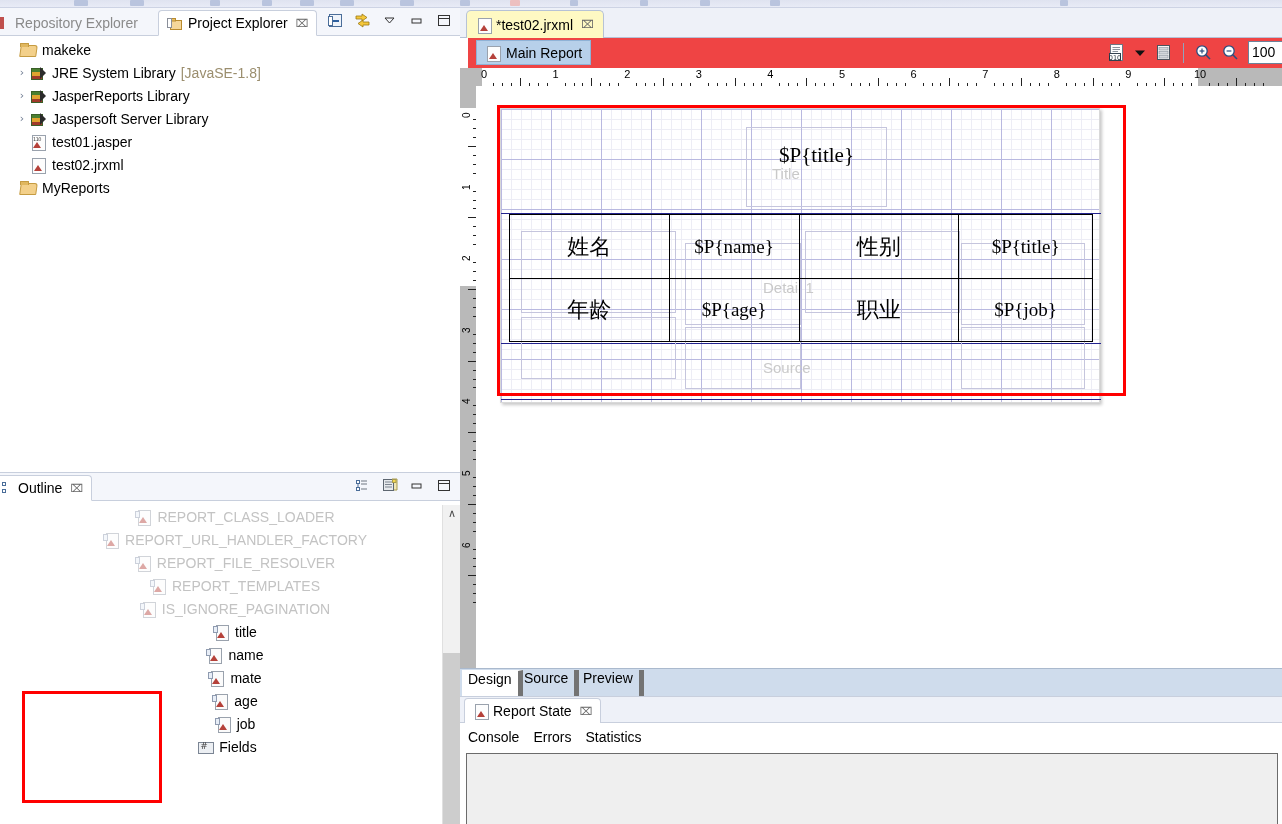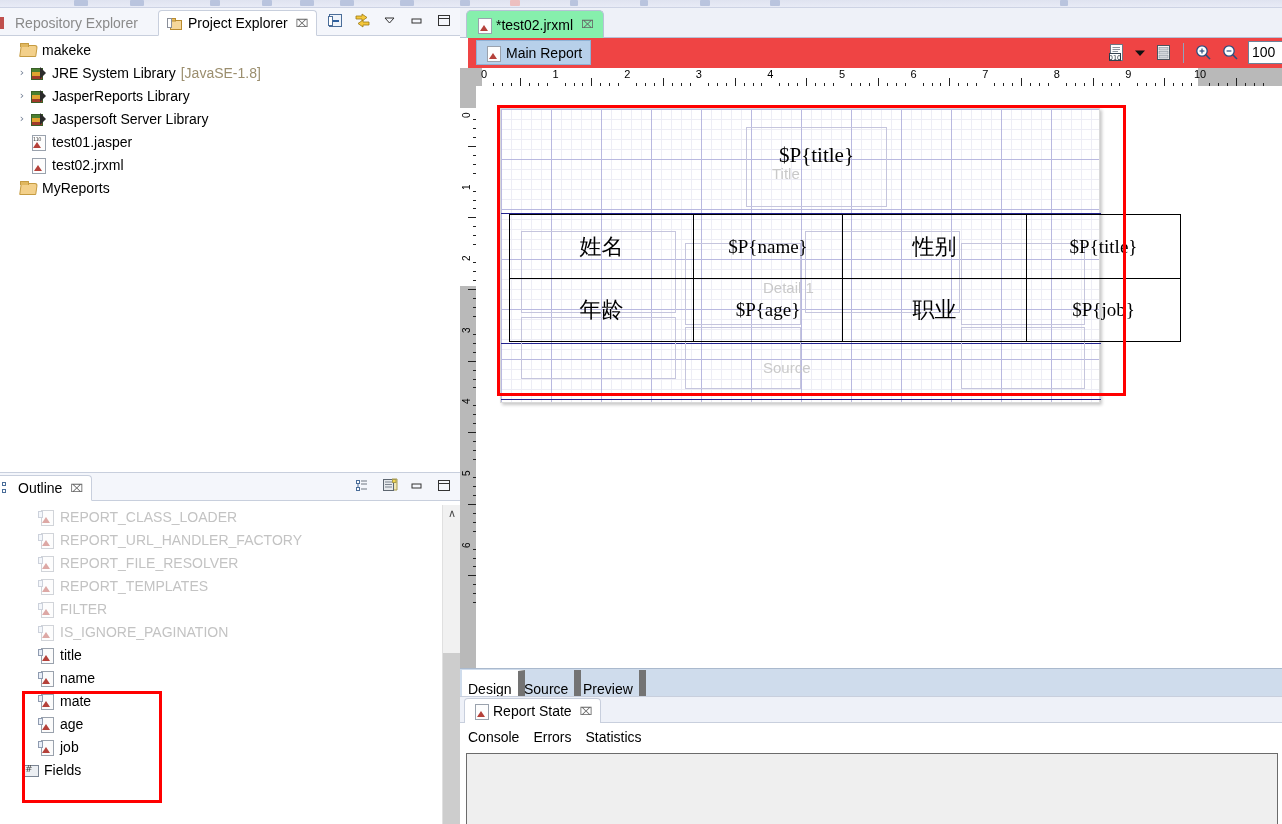--- a/index.html
+++ b/index.html
@@ -173,20 +173,21 @@
   .ol-view {
     position: absolute; left: 0; top: 464px; width: 460px; height: 360px;
     background: #ffffff;
     border-top: 1px solid #c8cfdd;
   }
   .ol-list { position: absolute; left: 0; top: 32px; width: 432px; }
   .olrow {
     display: flex; align-items: center; height: 23px;
     padding-left: 38px; font-size: 14px; white-space: nowrap;
     cursor: default;
+    justify-content: center;
   }
   .olrow .lbl { margin-left: 5px; }
   .olrow.dim .lbl { color: #c3c3c3; }
   .olrow.dim .ico-param { opacity: .45; }
   .olrow.fields { padding-left: 22px; }
 
   .ol-scroll {
     position: absolute; right: 0; top: 32px; width: 18px; bottom: 0;
     background: #f1f1f1; border-left: 1px solid #e0e0e0;
     cursor: default;
@@ -211,21 +212,21 @@
     position: absolute; left: 460px; top: 8px; width: 822px; height: 816px;
     background: #ffffff;
   }
   .ed-tabbar {
     position: absolute; left: 0; top: 0; width: 822px; height: 30px;
     background: #eef1f8; border-bottom: 1px solid #b6c2d6;
   }
   .ed-tab {
     position: absolute; left: 6px; top: 2px; height: 28px;
     display: flex; align-items: center; gap: 5px; padding: 0 9px;
-    background: #86efac; border: 1px solid #b6c2d6; border-bottom: none;
+    background: #fef9c3; border: 1px solid #b6c2d6; border-bottom: none;
     border-top-left-radius: 5px; border-top-right-radius: 5px;
     font-size: 14px; white-space: nowrap; cursor: default;
   }
 
   .ed-toolbar {
     position: absolute; left: 0; top: 30px; width: 822px; height: 30px;
     background: #ef4444;
     margin-left: 8px;
   }
   .mainreport-btn {
@@ -332,22 +333,22 @@
     position: absolute; height: 1px; background: #23238f;
   }
 
   
   .ed-bottom-tabs {
     position: absolute; left: 0; top: 660px; width: 822px; height: 28px;
     background: #cfdcec; border-top: 1px solid #aab9cd;
   }
   .bt {
     position: absolute; top: 1px; height: 27px;
-    display: flex; align-items: flex-end; padding: 0 6px;
-    font-size: 14px; border-right: 7px solid #737373; cursor: default;
+    display: flex; align-items: flex-start; padding: 0 6px;
+    font-size: 14px; border-right: 5px solid #737373; cursor: default;
   }
   .bt.active { background: #ffffff; border-top: 1px solid #ffffff; }
 
   
   .rs-view {
     position: absolute; left: 0; top: 688px; width: 822px; height: 136px;
     background: #ffffff; border-top: 1px solid #c8cfdd;
   }
   .rs-tabbar {
     position: absolute; left: 0; top: 0; width: 822px; height: 26px;
@@ -578,26 +579,20 @@
           <span class="ico ico-param">
               <span class="tag"></span>
             </span>
           <span class="lbl">REPORT_FILE_RESOLVER</span>
         </div>
         <div class="olrow dim">
           <span class="ico ico-param">
               <span class="tag"></span>
             </span>
           <span class="lbl">REPORT_TEMPLATES</span>
-        </div>
-        <div class="olrow dim">
-          <span class="ico ico-param">
-              <span class="tag"></span>
-            </span>
-          <span class="lbl">FILTER</span>
         </div>
         <div class="olrow dim">
           <span class="ico ico-param">
               <span class="tag"></span>
             </span>
           <span class="lbl">IS_IGNORE_PAGINATION</span>
         </div>
         <div class="olrow">
           <span class="ico ico-param">
               <span class="tag"></span>
@@ -878,21 +873,21 @@
           <div class="band-label" style="left:262px; top:170px">Detail 1</div>
 
           <div class="elem-box" style="left:20px; top:122px; width:155px; height:82px"></div>
           <div class="elem-box" style="left:184px; top:134px; width:116px; height:82px"></div>
           <div class="elem-box" style="left:304px; top:122px; width:155px; height:82px"></div>
           <div class="elem-box" style="left:460px; top:134px; width:124px; height:82px"></div>
           <div class="elem-box" style="left:20px; top:208px; width:155px; height:62px"></div>
           <div class="elem-box" style="left:184px; top:218px; width:116px; height:62px"></div>
           <div class="elem-box" style="left:460px; top:218px; width:124px; height:62px"></div>
 
-          <table class="tbl" style="left:8px; top:105px; width:672px">
+          <table class="tbl" style="left:8px; top:105px; width:584px">
             <tbody>
                 <tr>
               <td class="cjk" style="width:160px;height:64px">姓名</td>
               <td style="width:130px;height:64px">$P{name}</td>
               <td class="cjk" style="width:160px;height:64px">性别</td>
               <td style="width:134px;height:64px">$P{title}</td>
             </tr>
             <tr>
               <td class="cjk" style="height:63px">年龄</td>
               <td style="height:63px">$P{age}</td>

